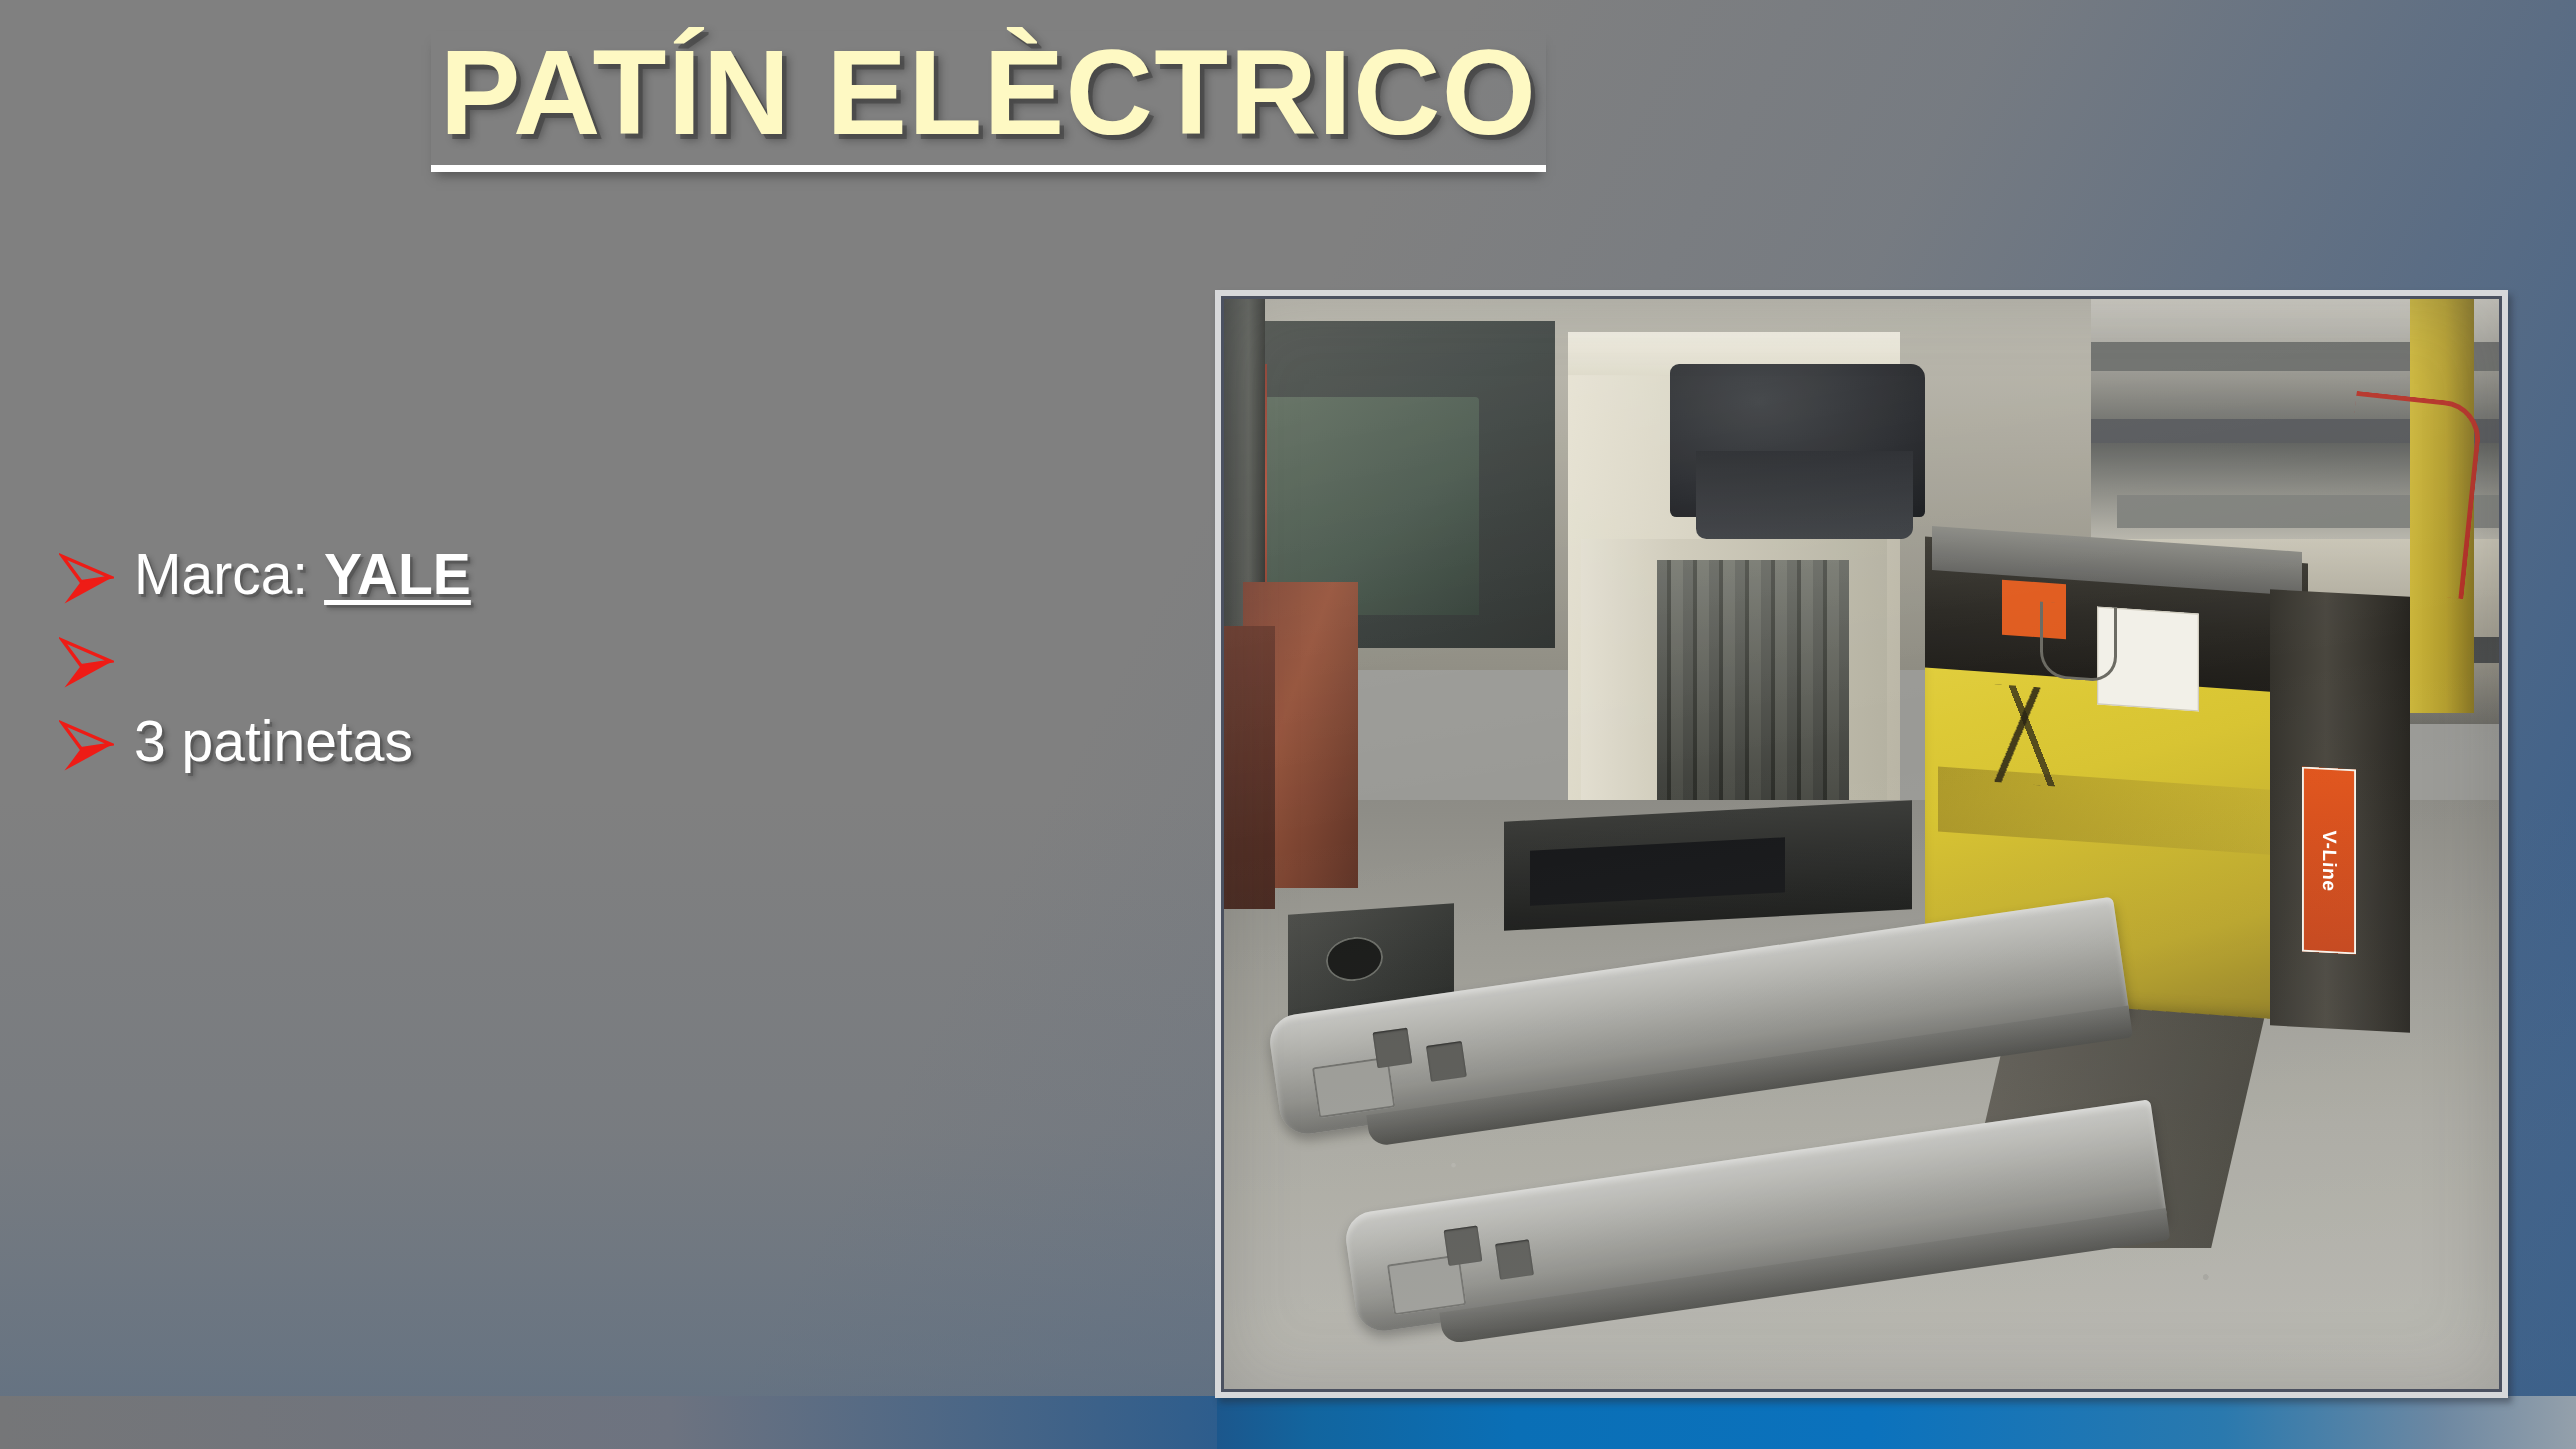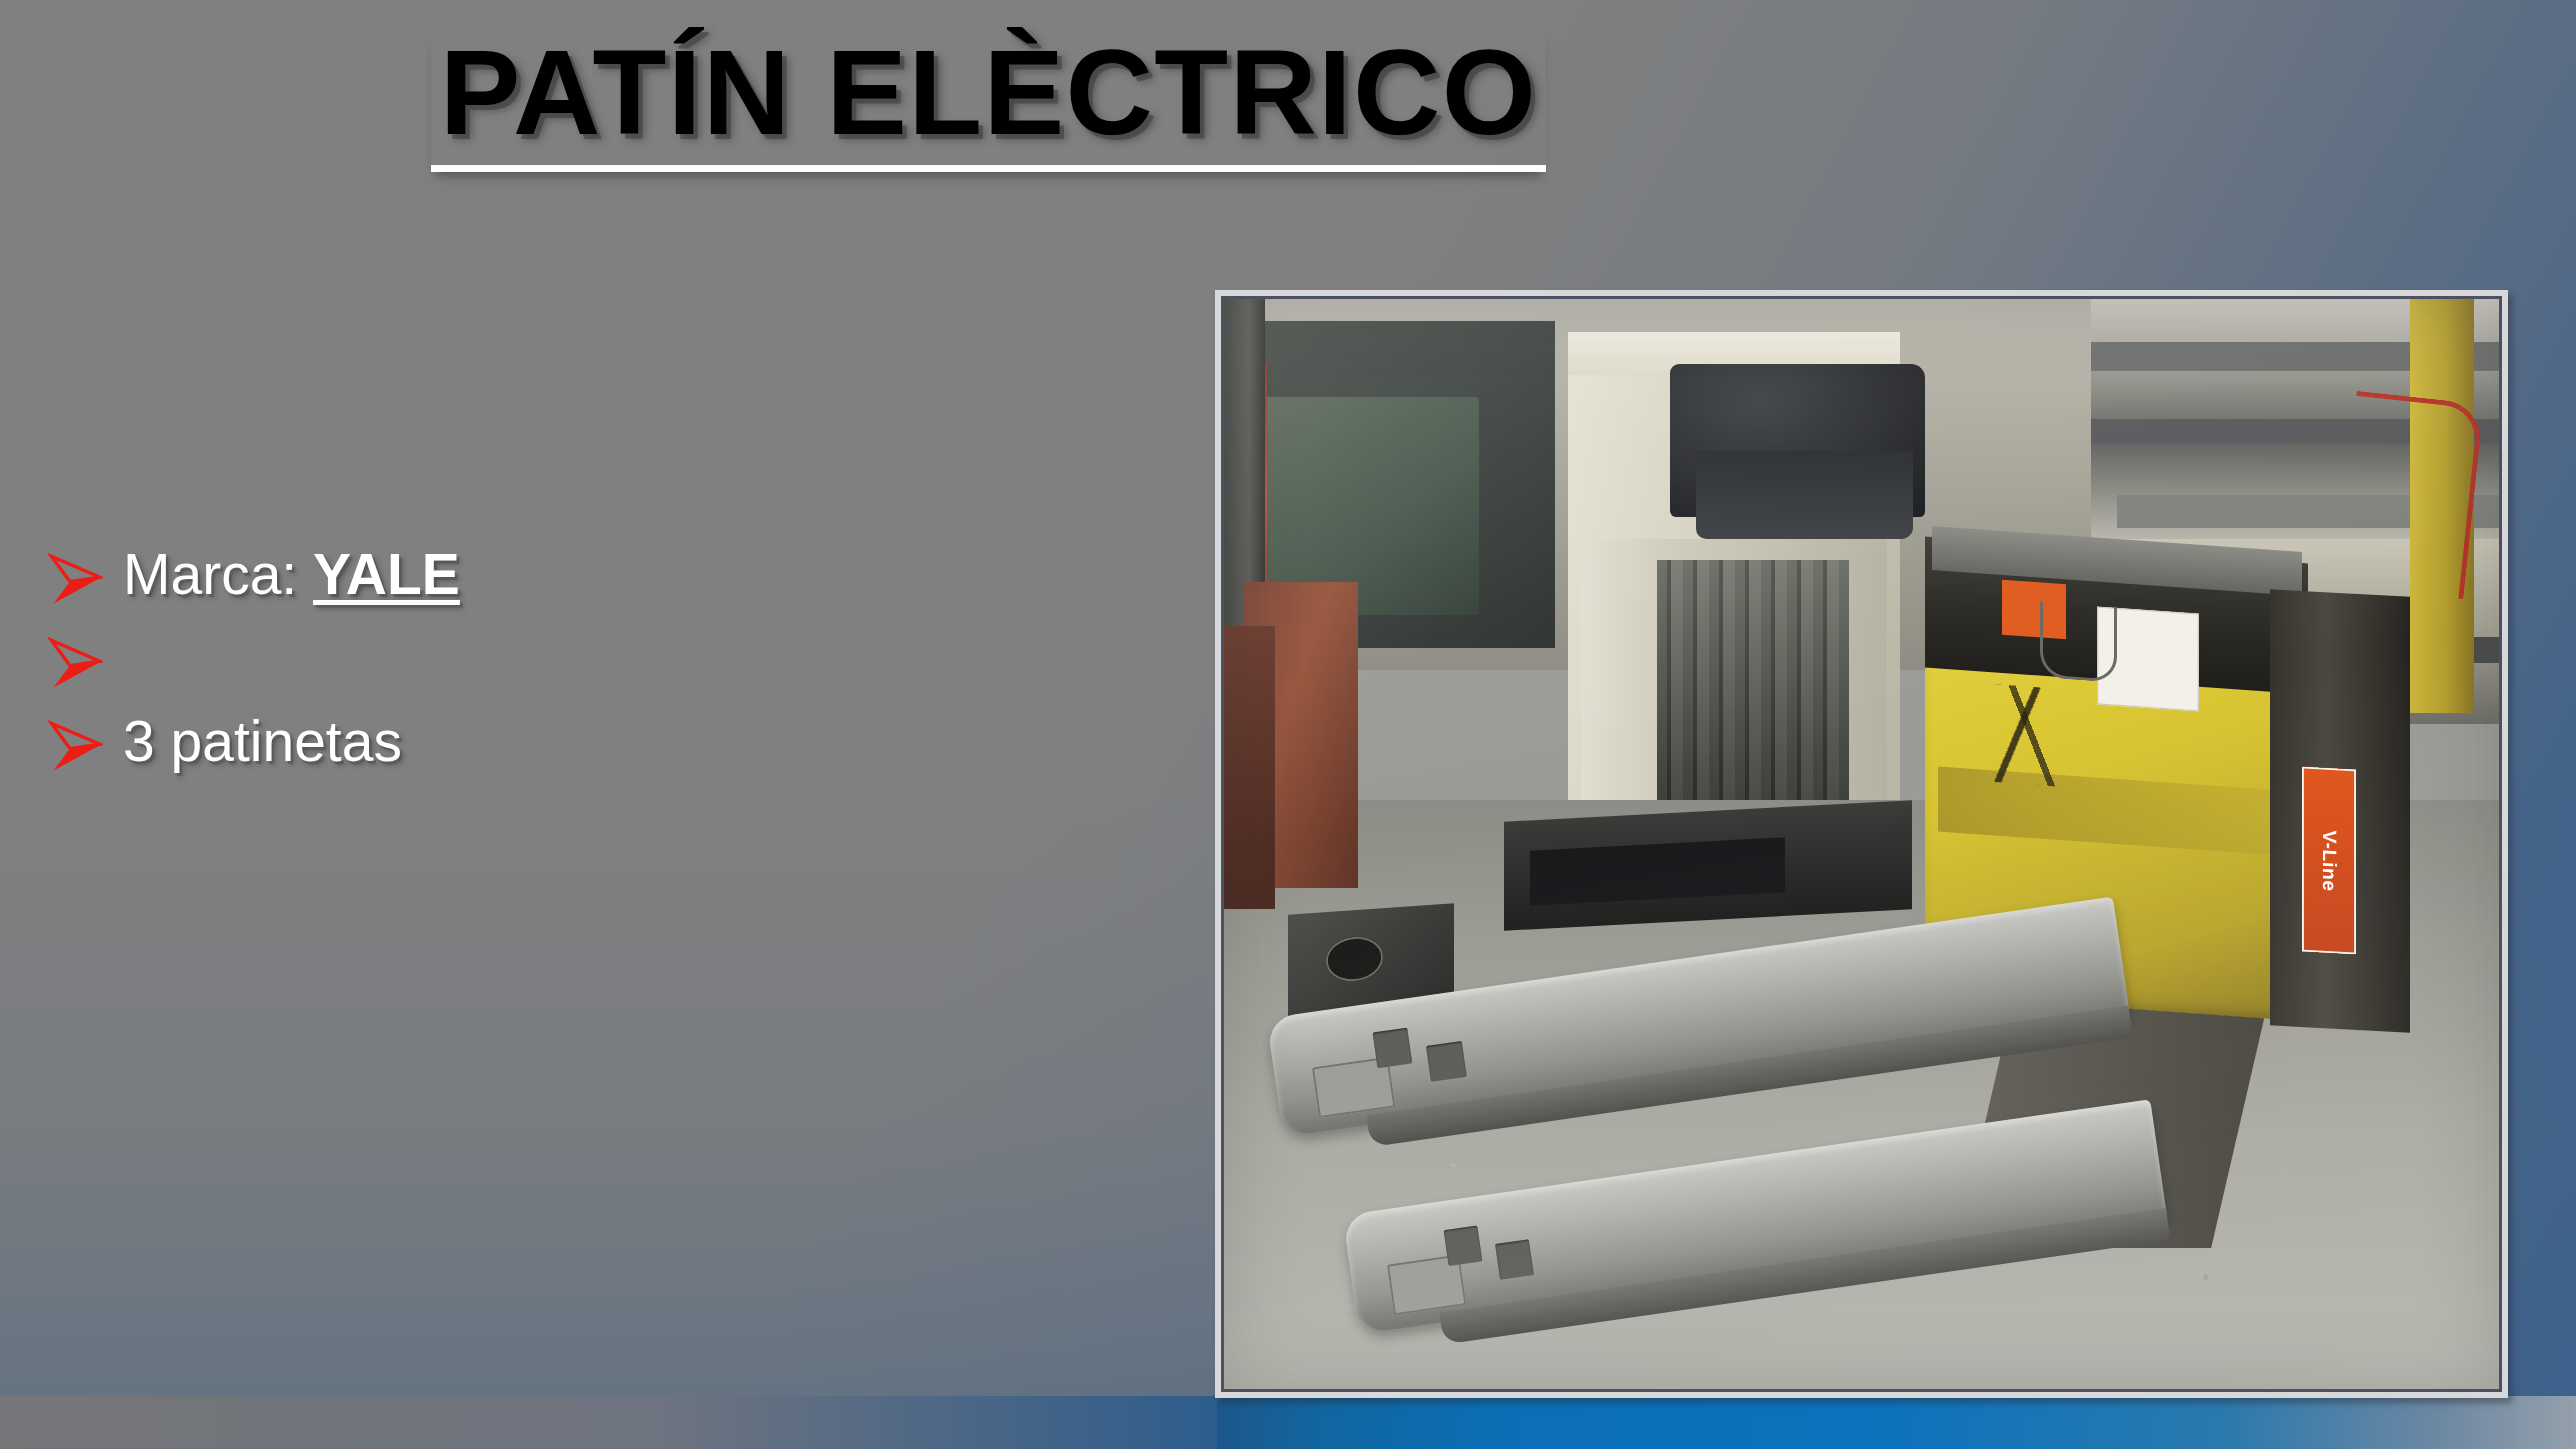--- a/index.html
+++ b/index.html
@@ -61,35 +61,35 @@
   #title-block {
     position:absolute;
     left:0; top:31px; width:1977px;
     text-align:center;
   }
   #slide-title {
     display:inline-block;
     font-size:121px;
     font-weight:bold;
     letter-spacing:1.3px;
-    color:#000000;
+    color:#fef9c3;
     line-height:1.02;
     padding:0 9px 10.3px 9px;
     text-shadow:
        4.5px 4.5px 0 rgba(60,60,60,0.55),
       6.4px 6.4px 9px rgba(40,40,40,0.45);
     border-bottom:7px solid #ffffff;
     box-shadow:0 9px 10.3px -5.2px rgba(50,50,50,0.55);
     font-family:"Liberation Sans", sans-serif;
   }
 
   
   #bullet-list {
     position:absolute;
-    left:30px; top:544px; width:1108px;
+    left:41px; top:544px; width:1108px;
   }
   .bullet-row {
     display:flex;
     align-items:flex-start;
     margin-bottom:7.7px;
     min-height:76px;
   }
   .bullet-marker {
     flex:0 0 93px;
     padding-top:9px;

